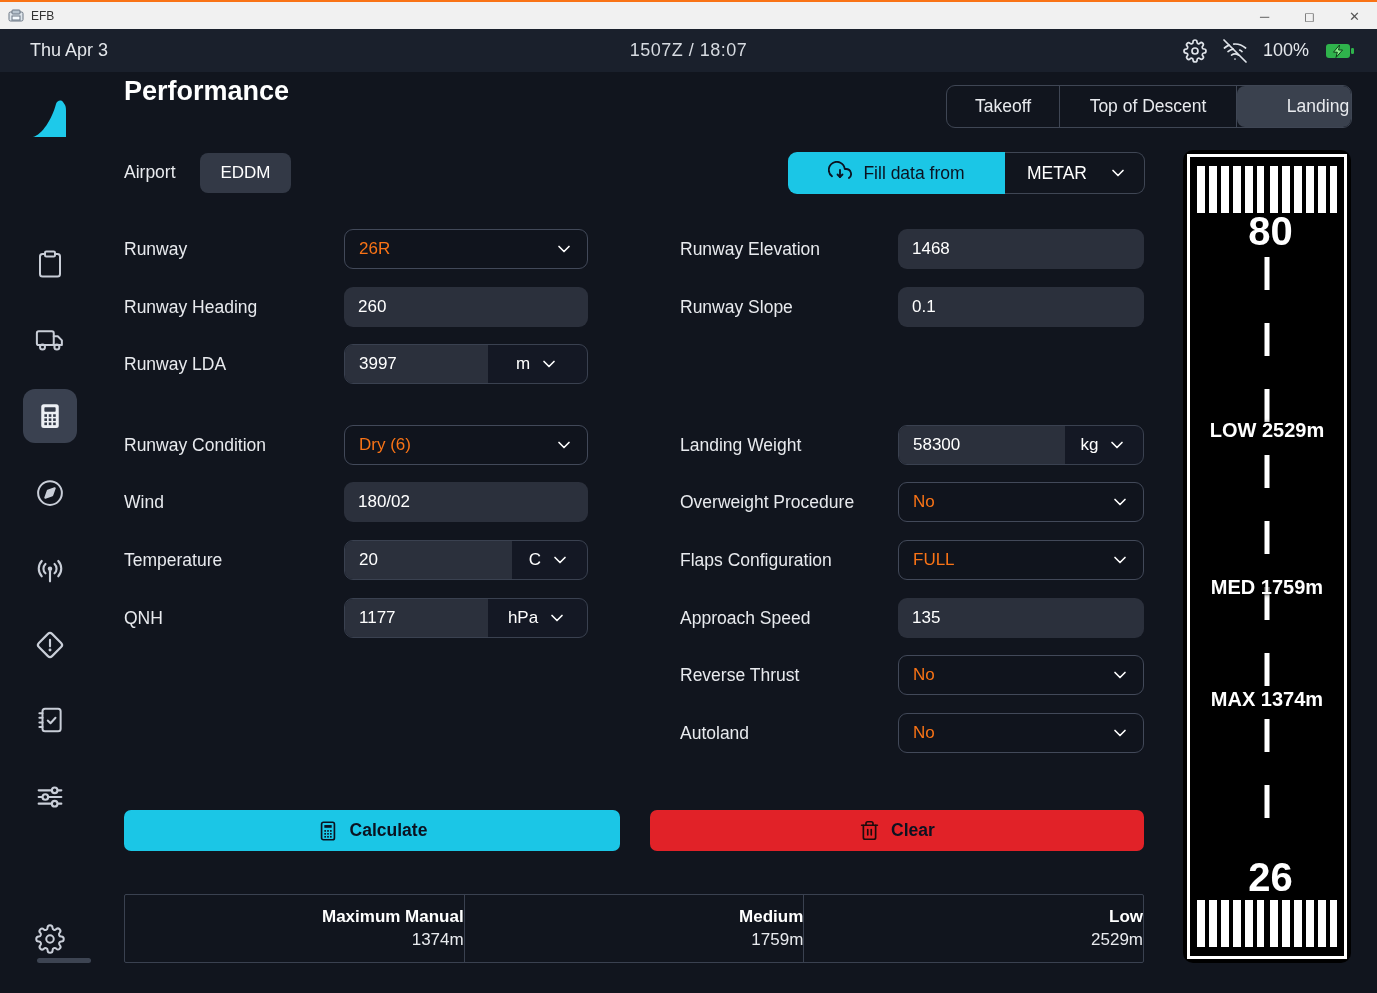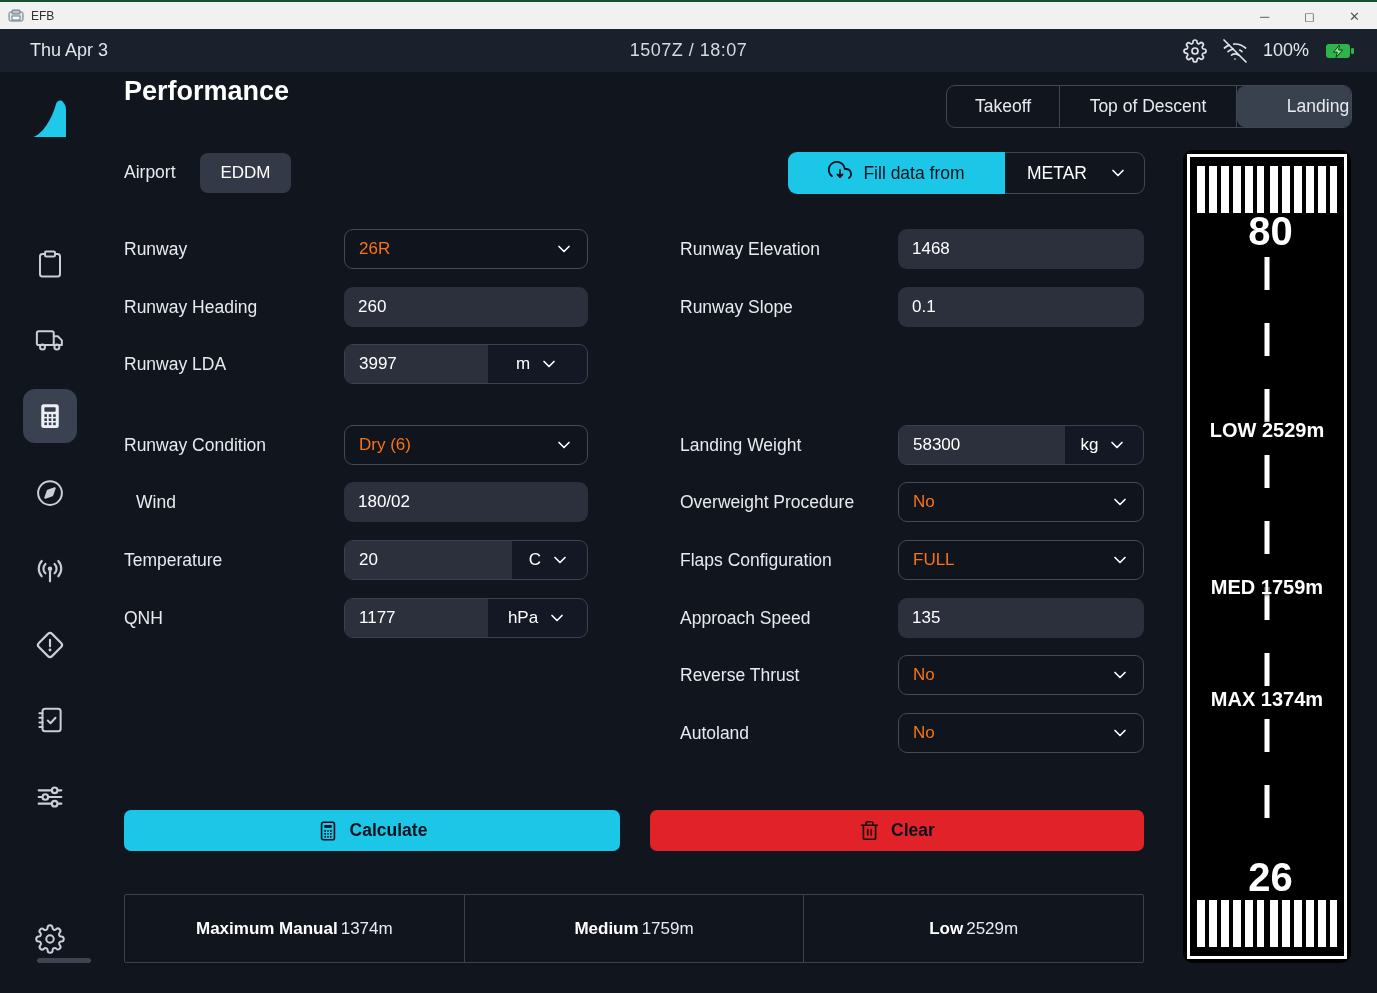--- a/index.html
+++ b/index.html
@@ -7,21 +7,21 @@
   body {
     position:relative;
     background:#11151e;
     font-family:"Liberation Sans", sans-serif;
     color:#eef0f3;
     overflow:hidden;
   }
   
   .titlebar {
     position:absolute; top:0; left:0; width:1377px; height:29px;
-    background:#f1f1f1; border-top:2px solid #14532d;
+    background:#f1f1f1; border-top:2px solid #f97316;
     display:flex; align-items:center;
   }
   .titlebar .appicon { margin-left:8px; width:16px; height:14px; }
   .titlebar .apptitle { margin-left:7px; font-size:12px; color:#333; }
   .win-controls { position:absolute; right:0; top:0; height:29px; display:flex; }
   .win-btn { width:45px; height:29px; display:flex; align-items:center; justify-content:center; color:#555; font-size:13px; }
   
   .statusbar {
     position:absolute; top:29px; left:0; width:1377px; height:43px;
     background:#1a202c; display:flex; align-items:center;
@@ -79,21 +79,21 @@
   .input-unit .val { background:#2b303c; display:flex; align-items:center; padding:0 14px; font-size:17px; color:#fff; flex:1; }
   .input-unit .unit { display:flex; align-items:center; justify-content:center; gap:9px; font-size:17px; color:#fff; }
   
   .btn {
     position:absolute; top:810px; height:41px; border-radius:7px;
     display:flex; align-items:center; justify-content:center; gap:11px;
     font-size:17.5px; font-weight:700; color:#0b1220;
   }
   
   .results { position:absolute; left:124px; top:894px; width:1020px; height:69px; display:flex; border:1px solid #3a4150; border-radius:2px; }
-  .rcell { flex:1; border-right:1px solid #3a4150; display:flex; flex-direction:row; align-items:center; justify-content:center; gap:3px; }
+  .rcell { flex:1; border-right:1px solid #3a4150; display:flex; flex-direction:column; align-items:flex-end; justify-content:center; gap:3px; }
   .rcell:last-child { border-right:none; }
   .rlabel { font-size:17px; font-weight:700; color:#fff; }
   .rvalue { font-size:17px; color:#e8eaee; }
   
   .runway-panel {
     position:absolute; left:1183px; top:150px; width:168px; height:813px;
     background:#000; border-radius:10px; padding:4px;
   }
   .runway-surface { position:relative; width:100%; height:100%; border:3px solid #fff; background:#000; }
   .threshold { position:absolute; left:7px; right:7px; height:47px; display:flex; justify-content:space-between; }
@@ -309,21 +309,21 @@
 </div>
 
 <div class="flabel" style="left:124px; top:425px;">Runway Condition</div>
 <div class="select" style="left:344px; top:425px; width:244px;">
   <span>Dry (6)</span>
   <svg class="icon" width="20" height="20" viewBox="0 0 24 24" fill="none" stroke="#fff" stroke-width="2" stroke-linecap="round" stroke-linejoin="round">
       <polyline points="6 9 12 15 18 9"></polyline>
     </svg>
 </div>
 
-<div class="flabel" style="left:136px; top:482px;text-align:center;">Wind</div>
+<div class="flabel" style="left:124px; top:482px;text-align:center;">Wind</div>
 <div class="tinput" style="left:344px; top:482px; width:244px;">
   <span>180/02</span>
 </div>
 
 <div class="flabel" style="left:124px; top:540px;">Temperature</div>
 <div class="input-unit" style="left:344px; top:540px; width:244px;">
   <span class="val">20</span>
   <span class="unit" style="width:75px;">
     <span>C</span>
     <svg class="icon" width="20" height="20" viewBox="0 0 24 24" fill="none" stroke="#fff" stroke-width="2" stroke-linecap="round" stroke-linejoin="round">

